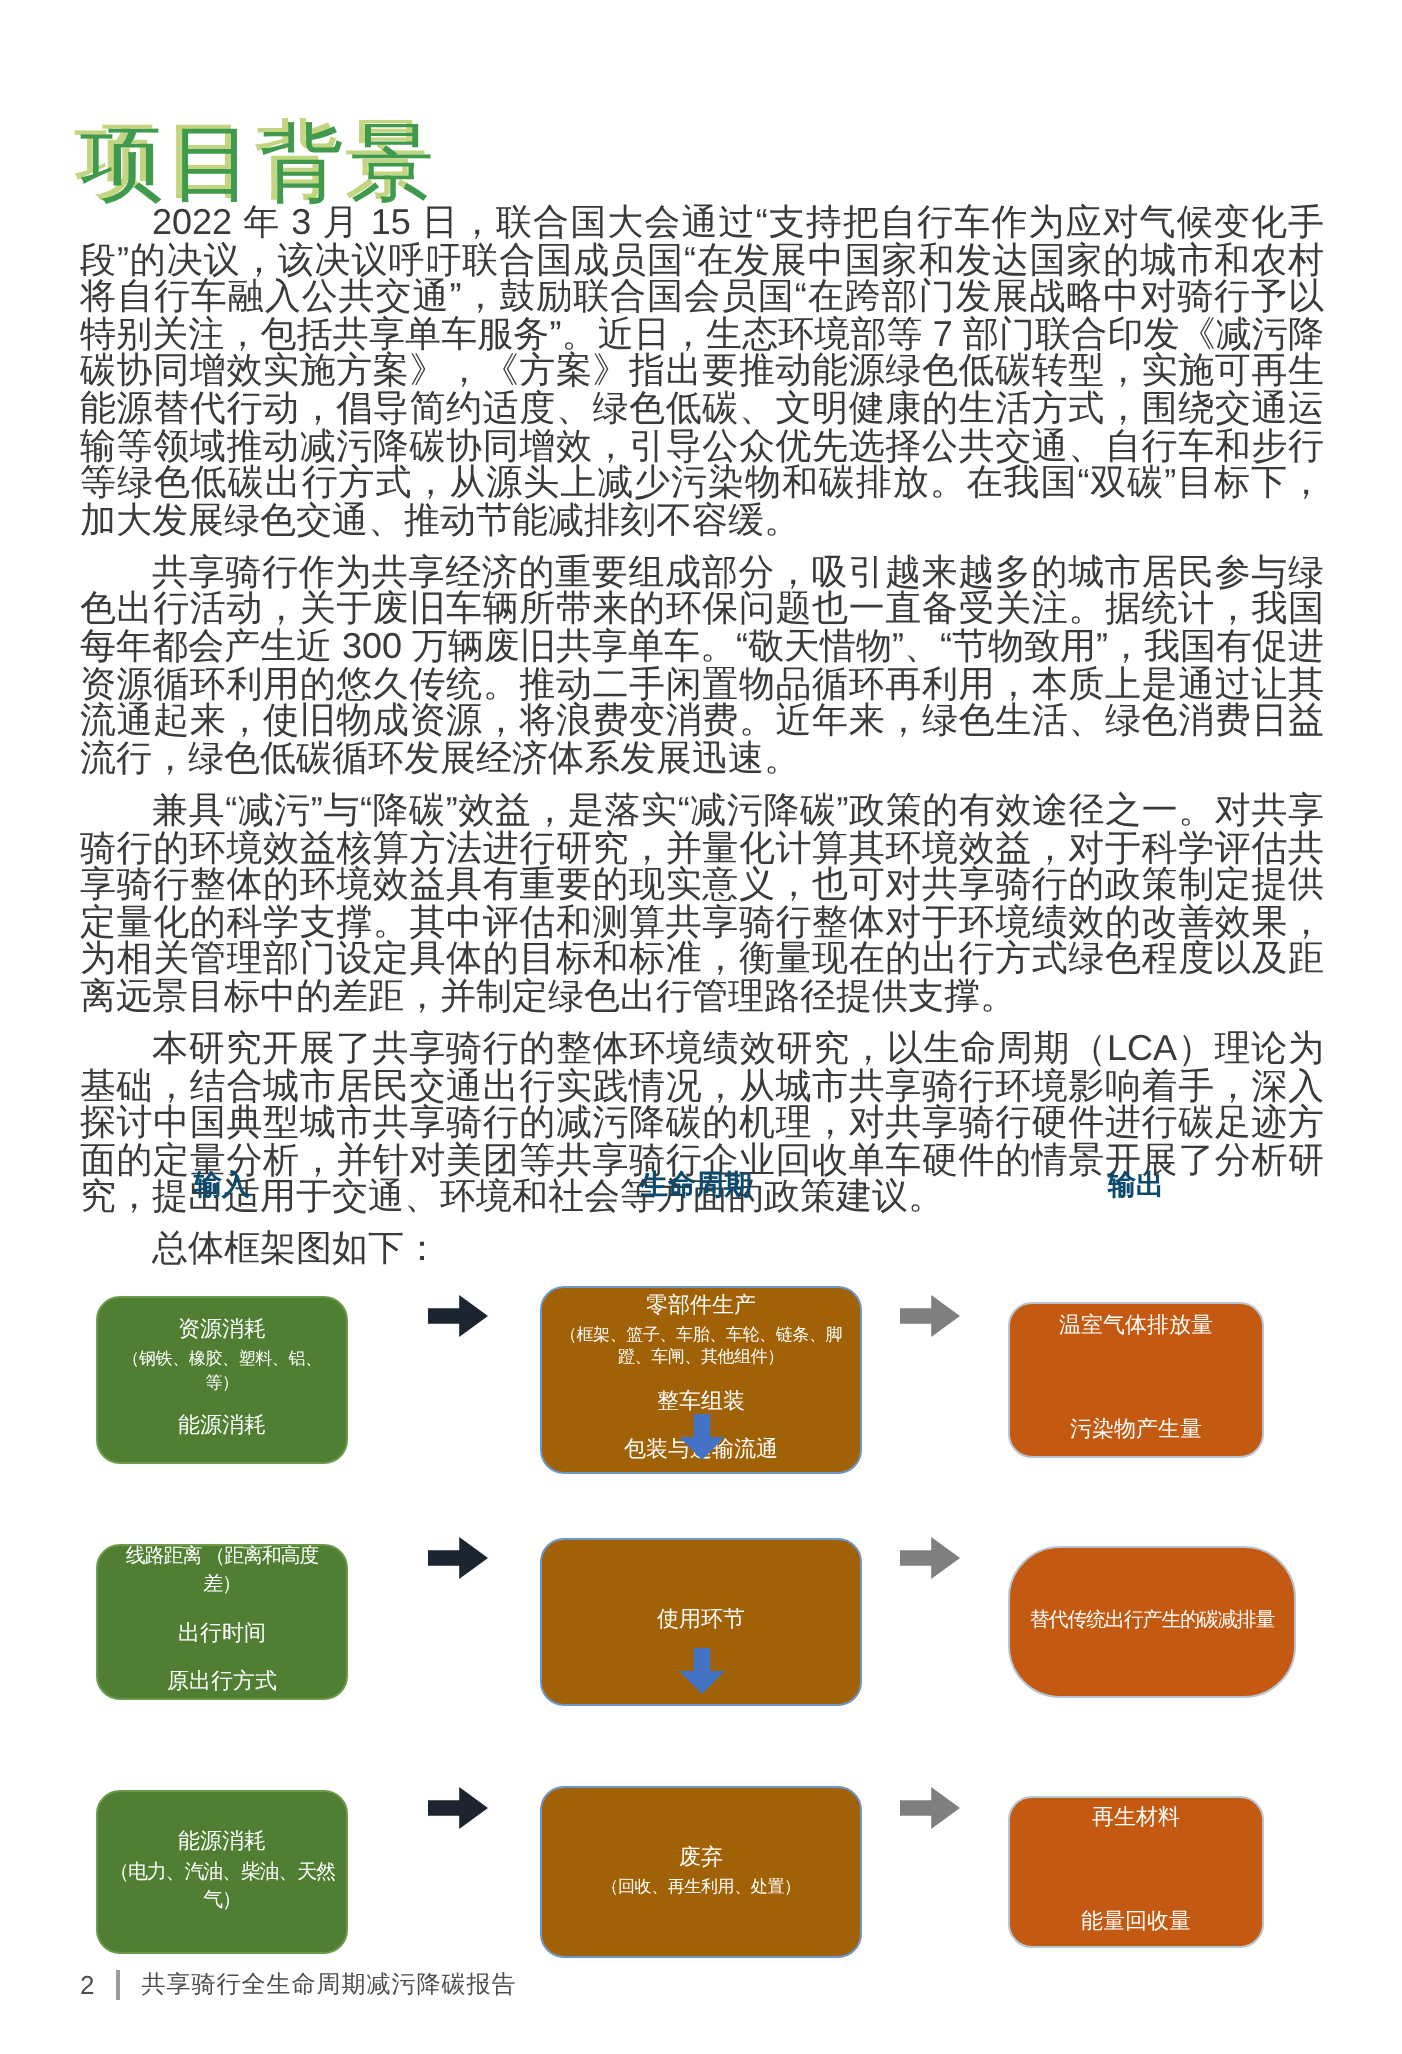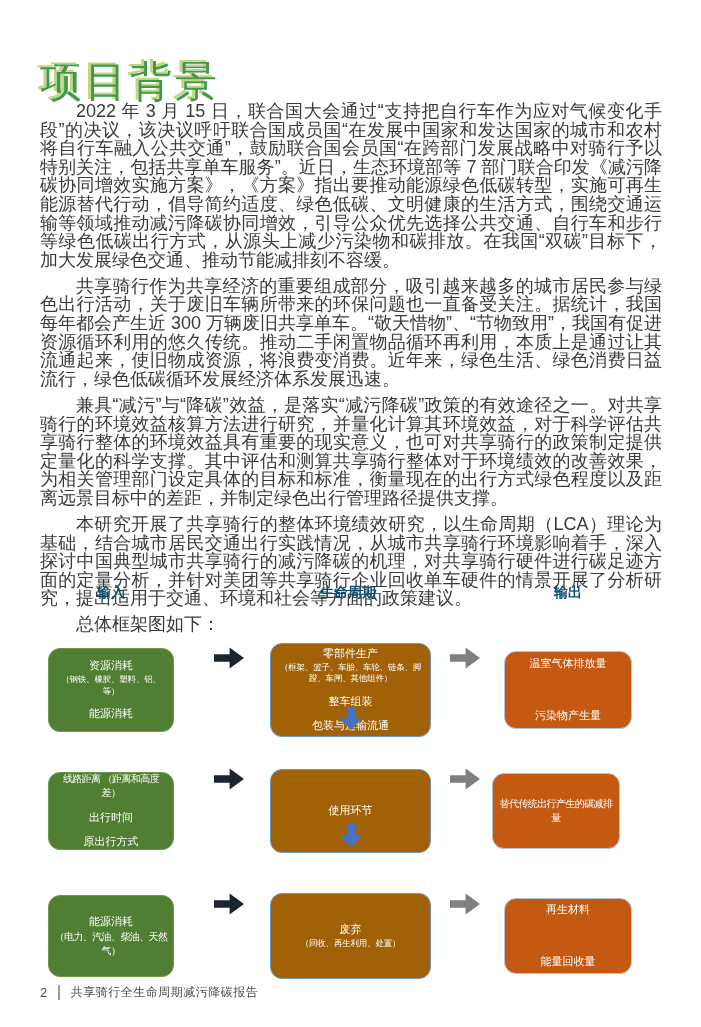--- a/index.html
+++ b/index.html
@@ -51,21 +51,21 @@
   .ln-gap   { margin-top:9px; }
   .obox .ln-gap { margin-top:24px; }
 
   
   .b-r1-in  { left:48px;  top:38px;  width:126px; height:84px; }
   .b-r1-pr  { left:270px; top:33px;  width:161px; height:94px; }
   .b-r1-out { left:504px; top:41px;  width:128px; height:78px; }
   
   .b-r2-in  { left:48px;  top:162px; width:126px; height:78px; }
   .b-r2-pr  { left:270px; top:159px; width:161px; height:84px; }
-  .b-r2-out { left:492px; top:163px; width:128px; height:76px; }
+  .b-r2-out { left:504px; top:163px; width:144px; height:76px;border-radius:26px; }
   
   .b-r3-in  { left:48px;  top:285px; width:126px; height:82px; }
   .b-r3-pr  { left:270px; top:283px; width:161px; height:86px; }
   .b-r3-out { left:504px; top:288px; width:128px; height:76px; }
 
   .arrow { position:absolute; }
   .arrow-right {
     width:30px; height:24px;
     clip-path:polygon(0 34%,52% 34%,52% 6%,100% 50%,52% 94%,52% 66%,0 66%);
   }

